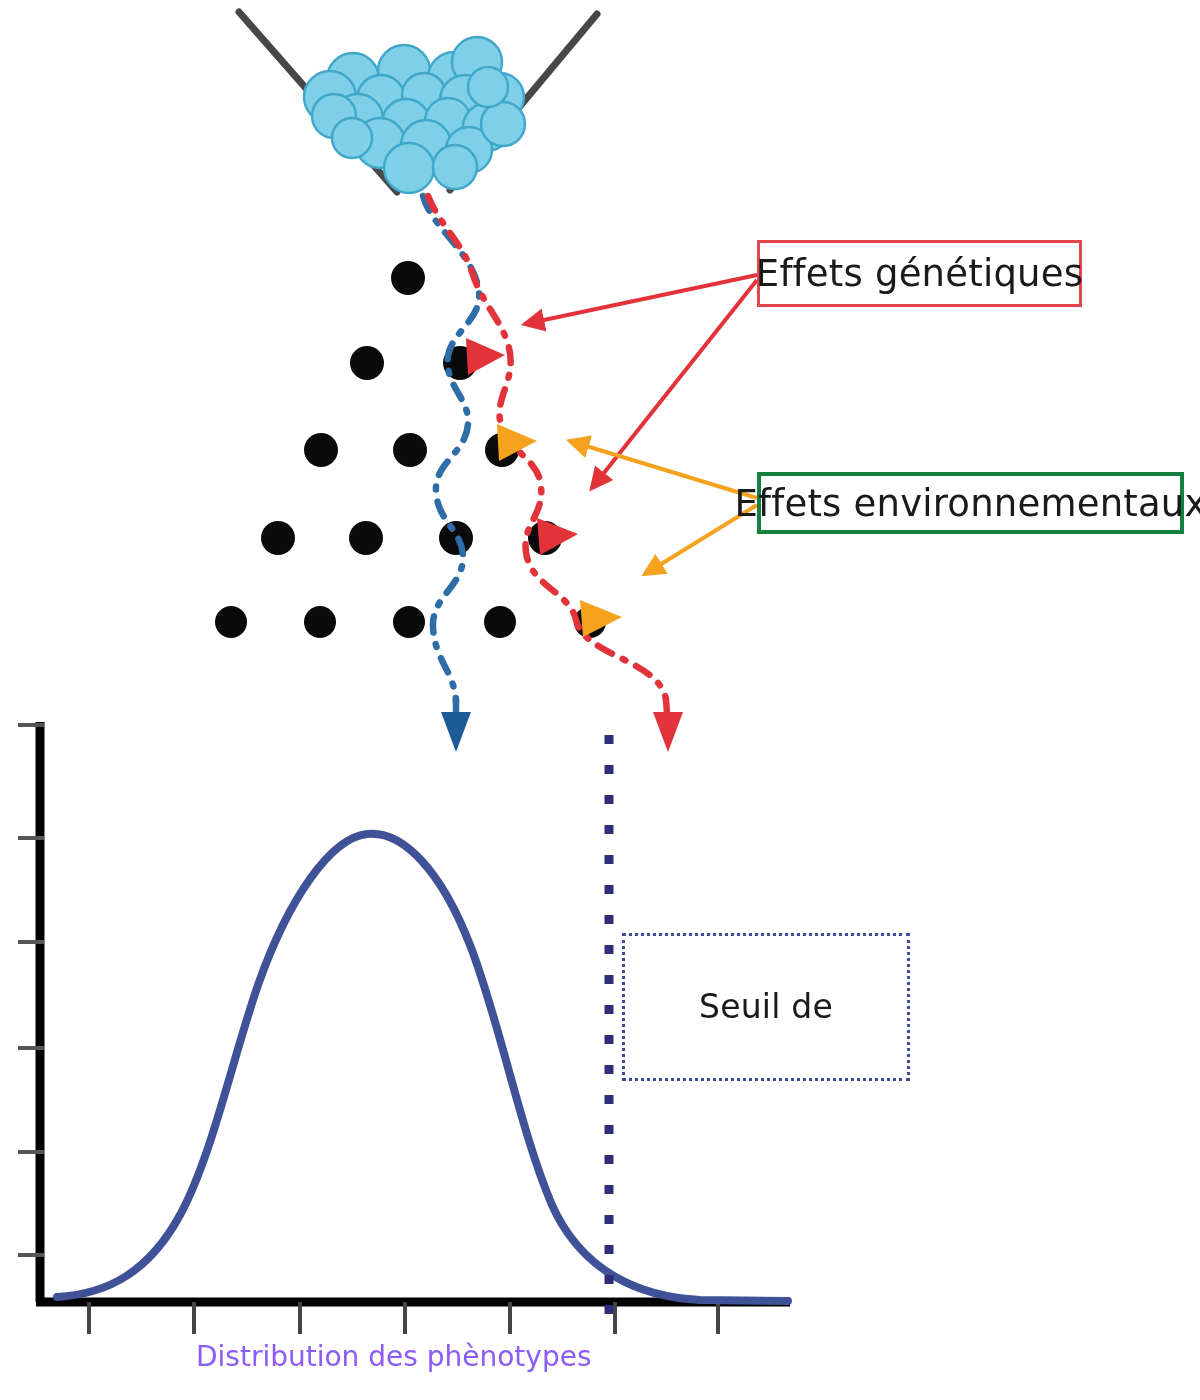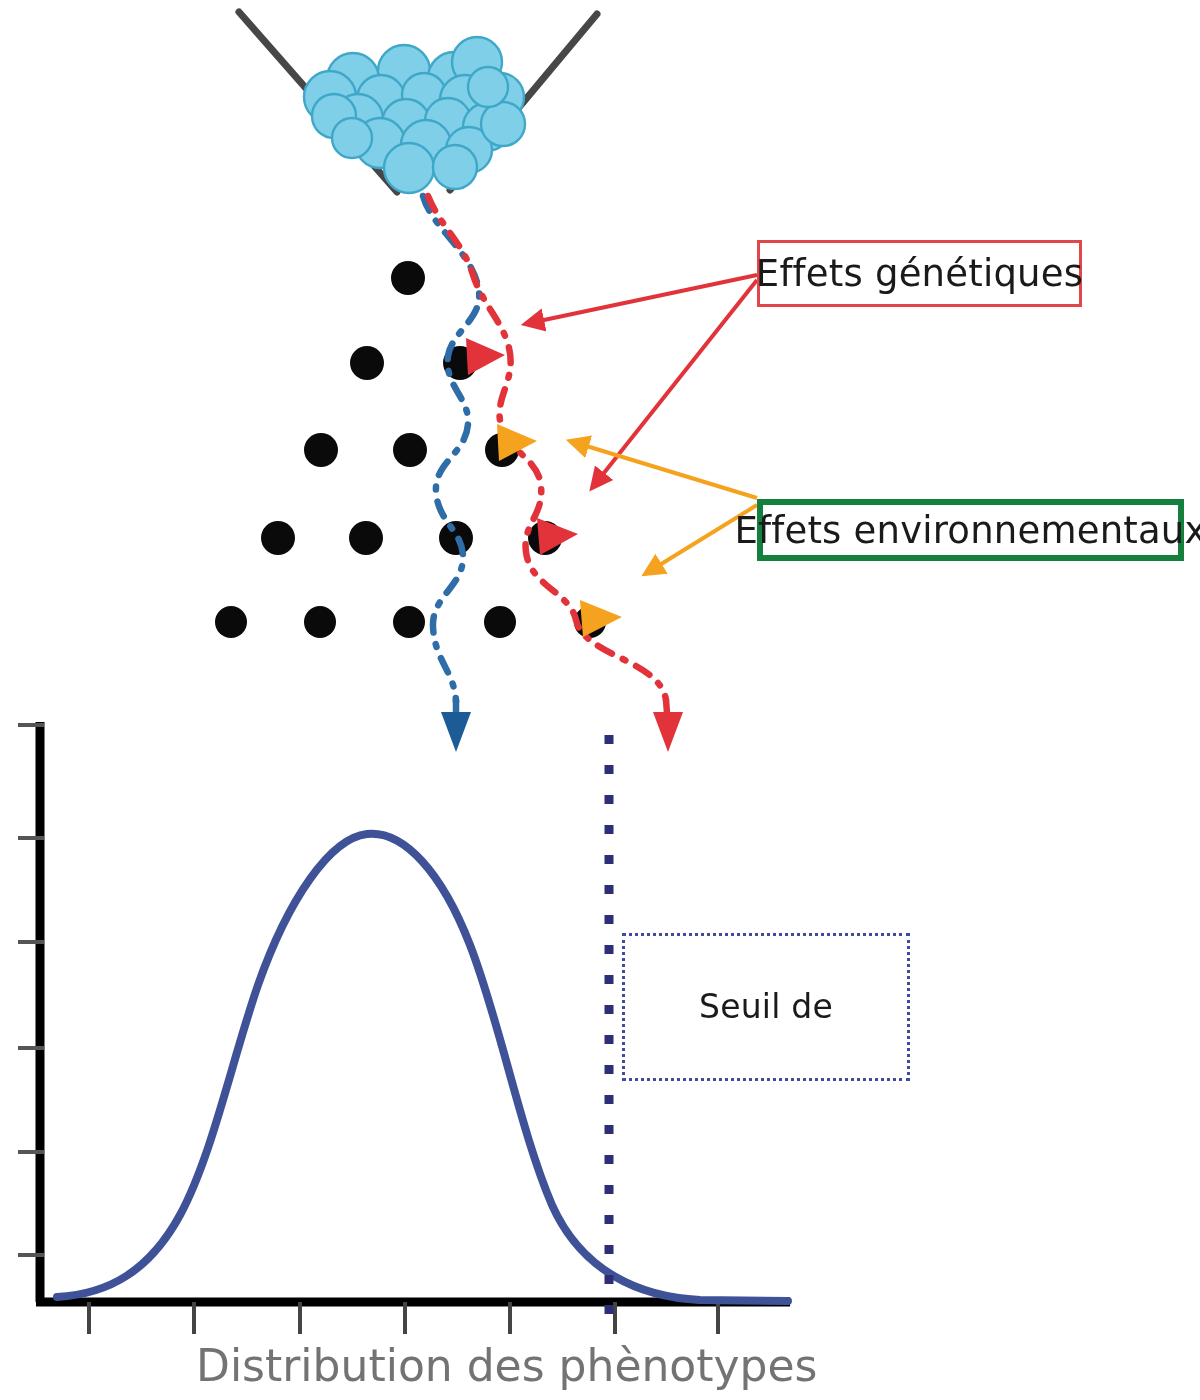--- a/index.html
+++ b/index.html
@@ -8,30 +8,30 @@
   #stage{position:relative;width:1200px;height:1368px;background:#fff;}
   svg.layer{position:absolute;left:0;top:0;width:1200px;height:1400px;}
 
   .label-box{position:absolute;box-sizing:border-box;background:#ffffff;
              display:flex;align-items:center;justify-content:center;
              white-space:nowrap;}
   .label-text{font-size:37px;color:#1a1a1a;letter-spacing:.2px;}
 
   #box-genetique{left:757px;top:240px;width:325px;height:67px;
                  border:3px solid #E0464A;}
-  #box-environnement{left:757px;top:499px;width:427px;height:62px;
-                     border:6px solid #15803d;}
+  #box-environnement{left:757px;top:472px;width:427px;height:62px;
+                     border:4px solid #15803d;}
 
   #box-seuil{left:622px;top:933px;width:288px;height:148px;
              border:3px dotted #3F4C9B;flex-direction:column;
              justify-content:center;align-items:center;line-height:1.22;}
   #box-seuil .label-text{font-size:33px;text-align:center;color:#1a1a1a;}
 
   #axis-caption{position:absolute;left:196px;top:1340px;width:520px;
-                font-size:44px;color:#737373;white-space:nowrap;}
+                font-size:28px;color:#8b5cf6;white-space:nowrap;}
 </style>
 </head>
 <body>
 
 <div id="stage">
 
   <svg class="layer" viewBox="0 0 1200 1400">
     <defs>
       <marker id="mk-red" viewBox="0 0 12 12" refX="9" refY="6" markerWidth="6.5" markerHeight="6.5" orient="auto-start-reverse">
         <path d="M0,0.6 L11,6 L0,11.4 Z" fill="#E2333B"></path>

